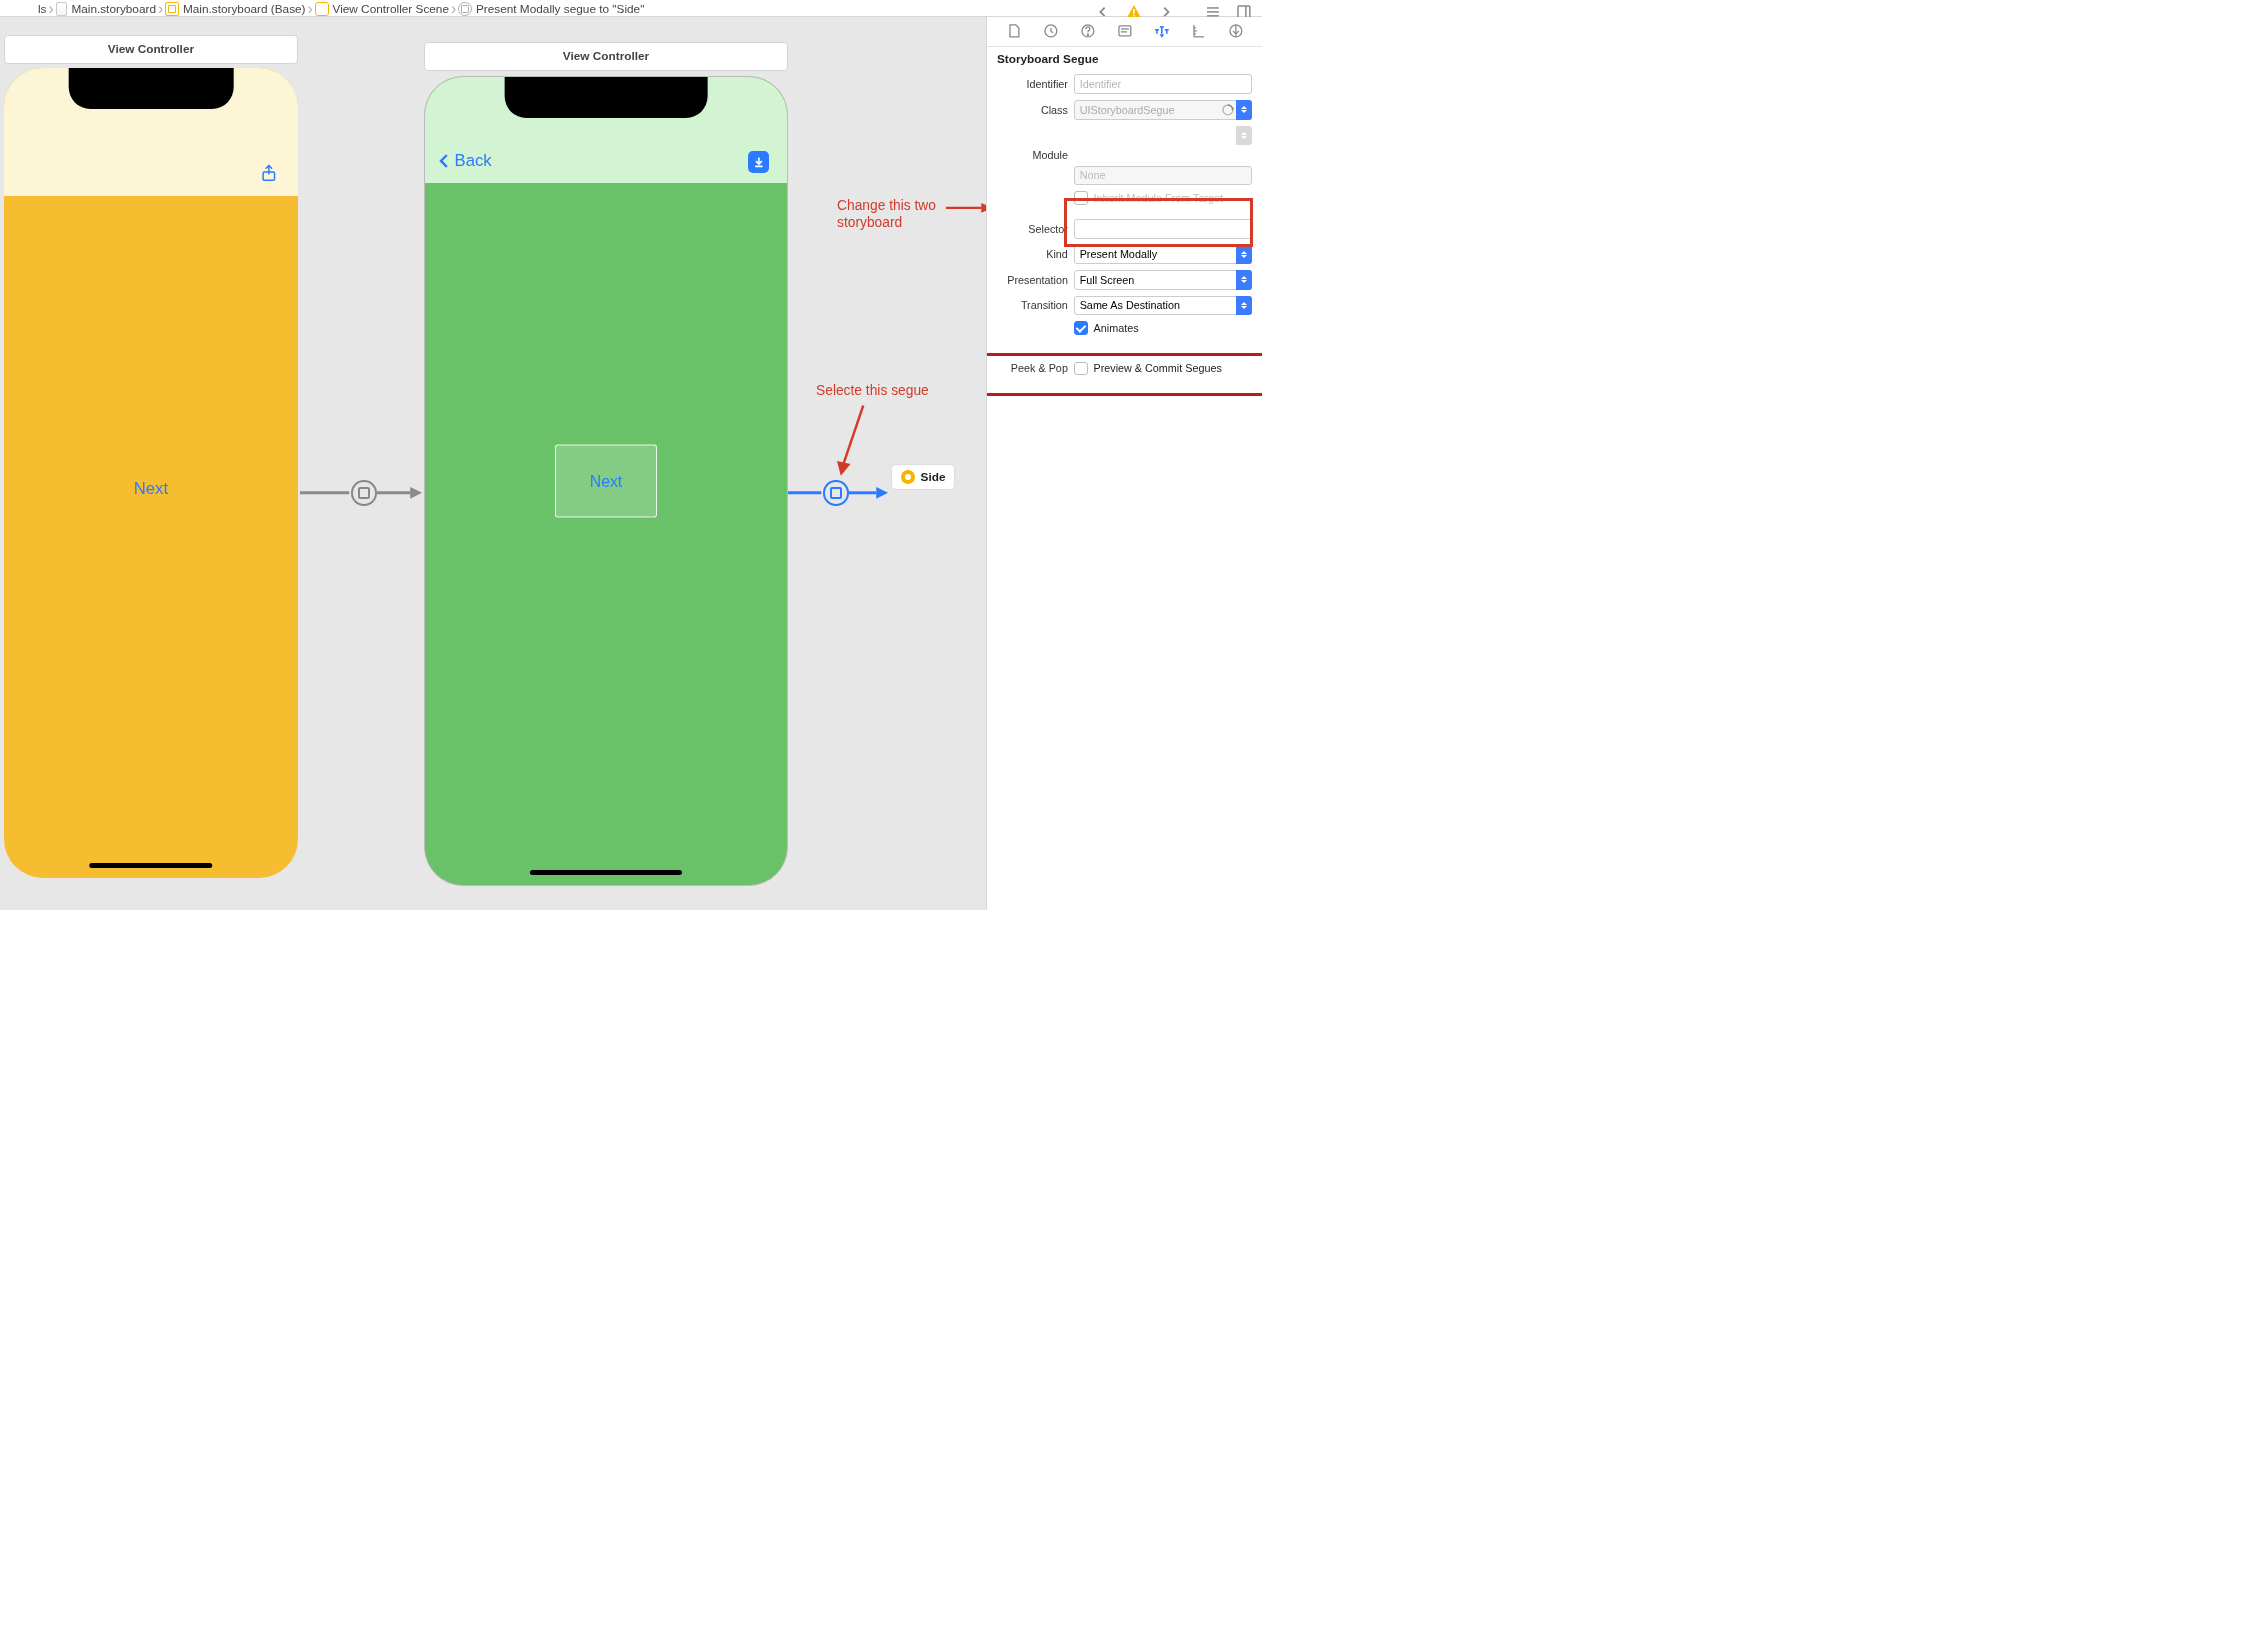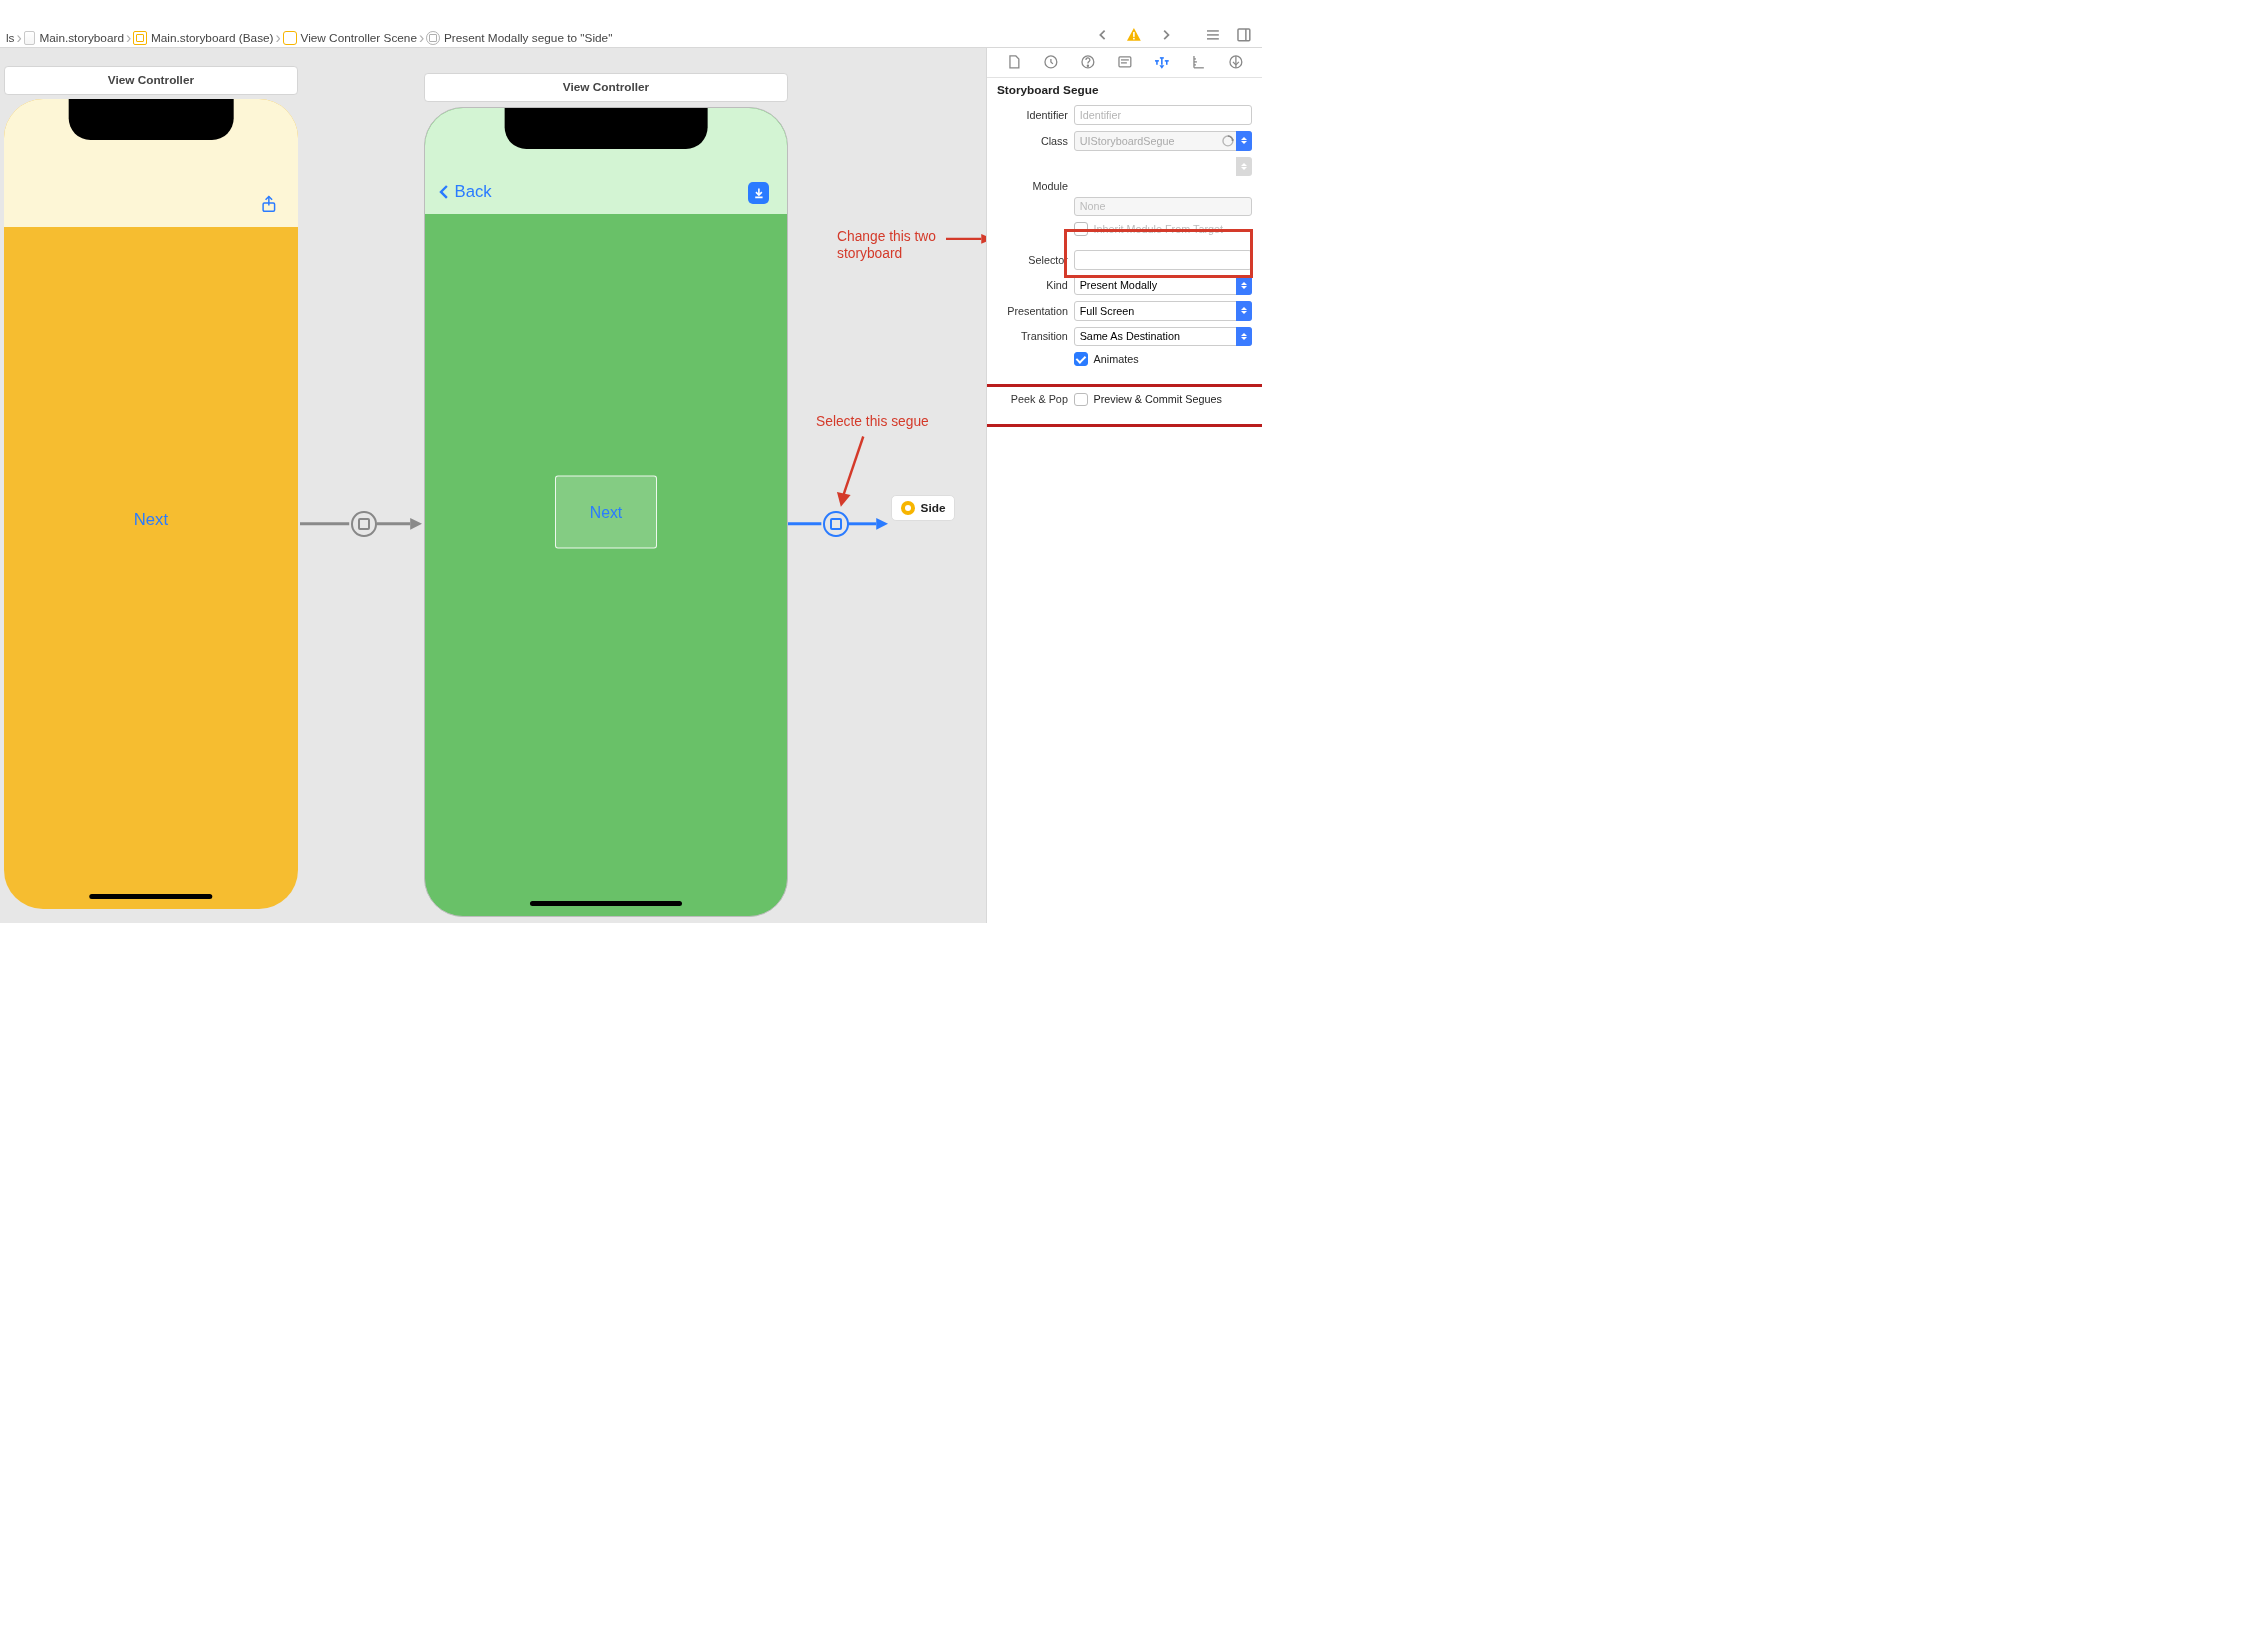--- a/index.html
+++ b/index.html
@@ -1,19 +1,19 @@
 <!DOCTYPE html>
 <html><head>
 <meta charset="utf-8">
 <style>
   * { box-sizing: border-box; margin: 0; padding: 0; }
   body { font-family: -apple-system, "Helvetica Neue", Arial, sans-serif; font-size: 11.8px; color: #222; background: #fff; width: 1262px; height: 923px; overflow: hidden; position: relative; }
 
   
-  .top-bar { height: 48px; border-bottom: 1px solid #d8d8d8; display: flex; align-items: flex-end; }
+  .top-bar { height: 17px; border-bottom: 1px solid #d8d8d8; display: flex; align-items: flex-start; padding-left: 32px; }
   .breadcrumb { display: flex; align-items: center; flex: 1; padding-left: 3.9px; overflow: hidden; color: #444; }
   .breadcrumb .crumb { display: flex; align-items: center; gap: 3.9px; padding: 0 2px; white-space: nowrap; cursor: default; }
   .breadcrumb .sep { color: #b0b0b0; font-size: 15.8px; padding: 0 0px; }
   .crumb-icon { width: 13.8px; height: 13.8px; display:inline-flex; align-items:center; justify-content:center; }
   .crumb-icon.doc { background: linear-gradient(#fff,#f5f5f5); border:1px solid #c9c9c9; border-radius: 2px; width:11.8px; height:13.8px; }
   .crumb-icon.storyboard { width:13.8px; height:13.8px; border:1.5px solid #f7b500; border-radius:2px; display:flex;align-items:center;justify-content:center; }
   .crumb-icon.storyboard::after { content:""; width:5.9px; height:5.9px; border:1px solid #f7b500; border-radius:1px; }
   .crumb-icon.scene { width:13.8px;height:13.8px; border:1.5px solid #f7b500; border-radius:3px; }
   .crumb-icon.segue { width:13.8px;height:13.8px; border:1.5px solid #b0b0b0; border-radius:6.9px; display:flex;align-items:center;justify-content:center; }
   .crumb-icon.segue::after { content:""; width:5.9px; height:5.9px; border:1px solid #b0b0b0; border-radius:1px; }

